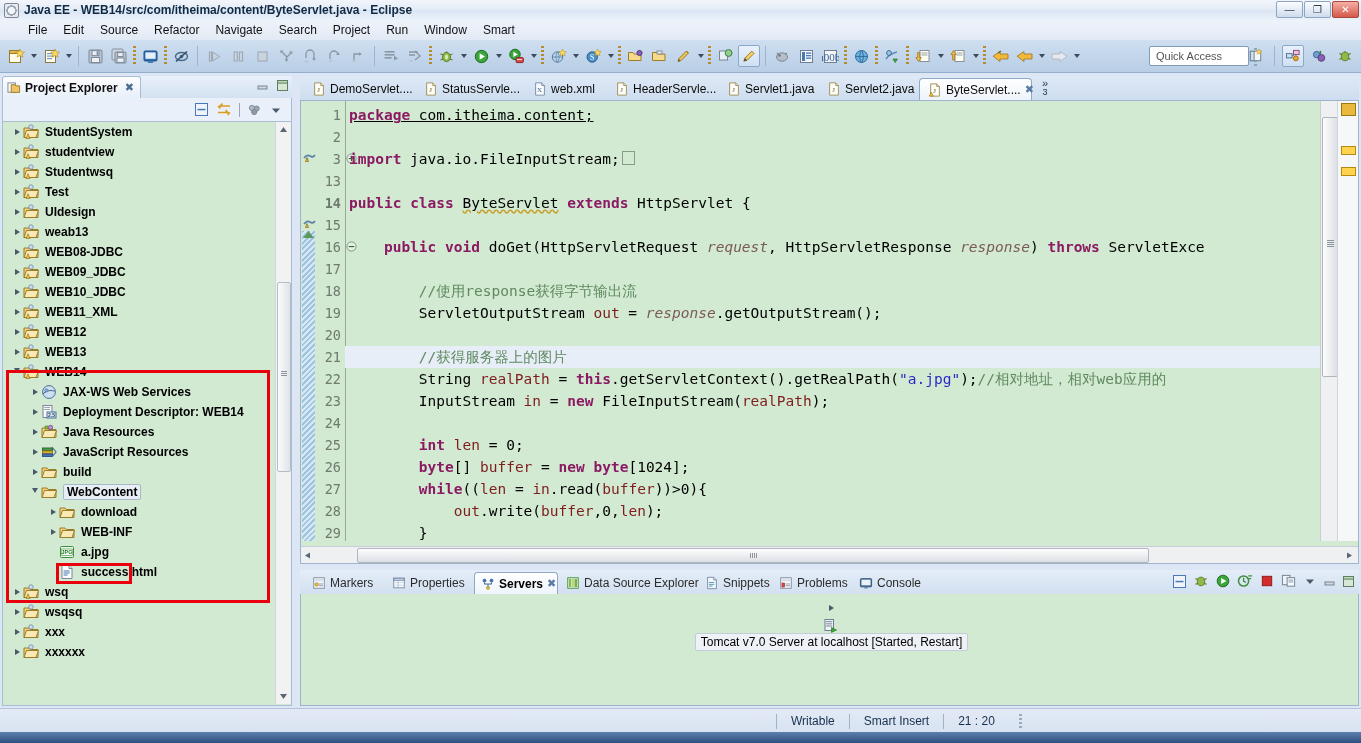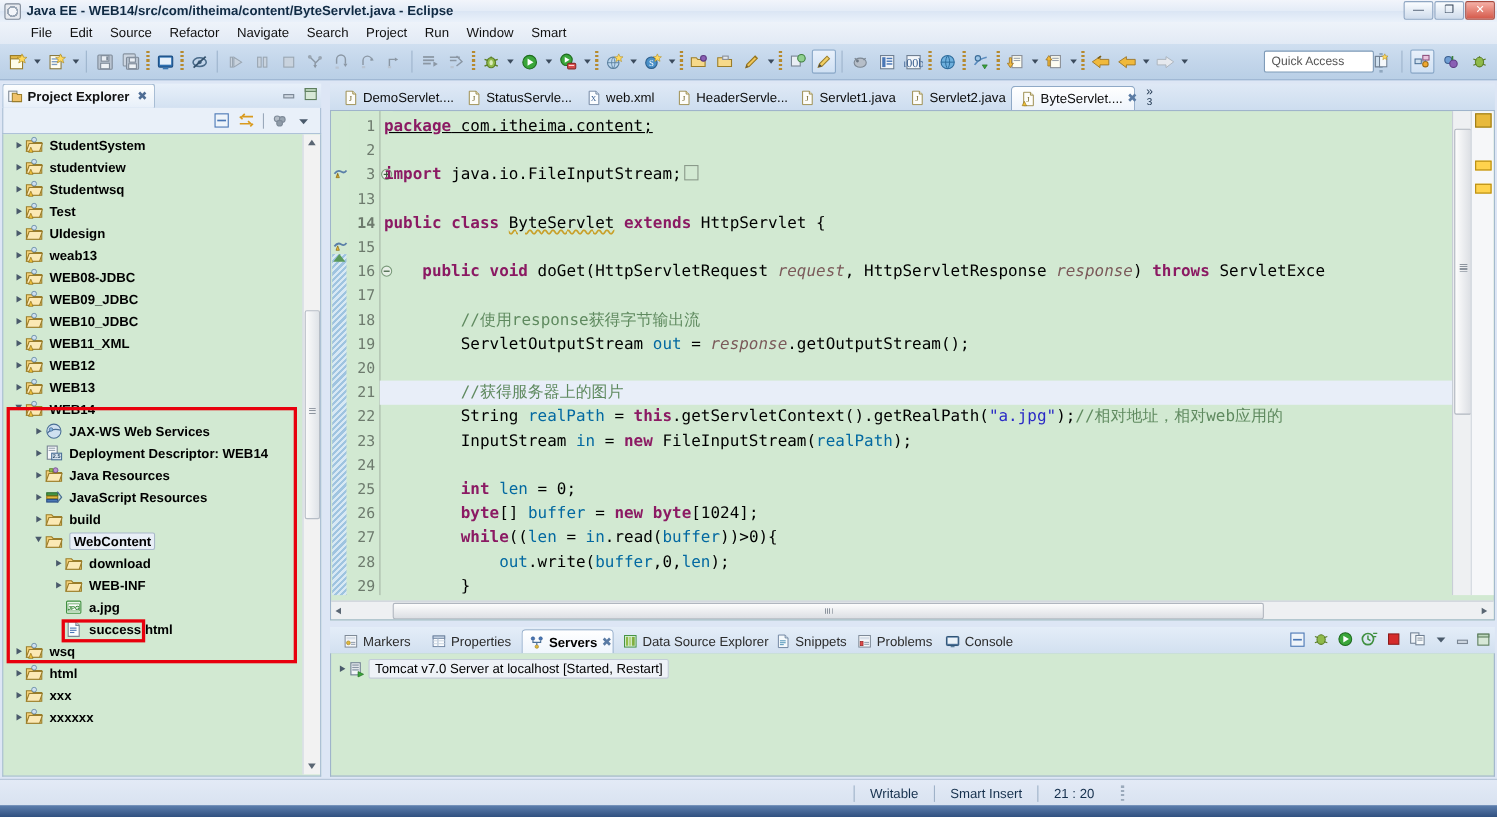--- a/index.html
+++ b/index.html
@@ -139,21 +139,21 @@
   .folds{position:absolute;left:45px;top:0;width:11px;height:440px;background:#d2e9d2;}
   .code{position:absolute;left:44px;top:0;right:38px;height:440px;overflow:hidden;
     font-family:"DejaVu Sans Mono","Liberation Mono",monospace;font-size:14.5px;}
   .ln{position:absolute;right:4px;font-family:"DejaVu Sans Mono","Liberation Mono",monospace;
     font-size:13.5px;color:#6d7a6d;}
   .cl{position:absolute;left:4px;white-space:pre;height:22px;line-height:22px;}
   .hl-line{position:absolute;left:0;right:0;height:22px;background:#e8eef8;}
   .kw{color:#8b1a63;font-weight:bold;}
   .cmt{color:#5f8a5f;}
   .str{color:#2a2ac6;}
-  .fld{color:#0369a1;}
+  .fld{color:#7f1d1d;}
   .par{color:#7b5a5a;font-style:italic;}
   .cls-u{text-decoration:underline;text-decoration-style:wavy;text-decoration-color:#c8a02a;}
   .evscroll{position:absolute;right:20px;top:0;width:17px;height:440px;background:#eef0f2;border-left:1px solid #c8ced6;}
   .evthumb{position:absolute;left:1px;top:16px;width:14px;height:258px;
     background:linear-gradient(to right,#fdfdfd,#dcdfe4);border:1px solid #b0b6bf;border-radius:2px;}
   .overview{position:absolute;right:0;top:0;width:20px;height:440px;background:#f6f7f9;border-left:1px solid #cfd5dd;}
   .ovmark{position:absolute;left:3px;width:13px;height:7px;border:1px solid #b58a10;background:#ffd34d;}
   .ehscroll{position:absolute;left:0;bottom:0;width:1057px;height:16px;background:#eef0f2;border-top:1px solid #c8ced6;}
   .ehthumb{position:absolute;left:56px;top:1px;width:790px;height:13px;
     background:linear-gradient(to bottom,#fdfdfd,#dcdfe4);border:1px solid #b0b6bf;border-radius:2px;}
@@ -162,21 +162,21 @@
   .bottom{position:absolute;left:300px;top:570px;width:1059px;height:136px;}
   .btabrow{position:relative;height:24px;background:linear-gradient(to bottom,#e4edf8,#d2e0f0);
     border-bottom:1px solid #aac0d6;}
   .btab{position:absolute;top:2px;height:22px;display:flex;align-items:center;gap:4px;
     padding:0 6px;font-size:12px;white-space:nowrap;color:#2b2b2b;box-sizing:border-box;}
   .btab.active{background:linear-gradient(to bottom,#ffffff,#eff5fc);border:1px solid #8fa9c6;border-bottom:none;
     border-top-left-radius:4px;border-top-right-radius:4px;color:#000;font-weight:600;}
   .bbtns{position:absolute;right:4px;top:3px;display:flex;align-items:center;gap:6px;}
   .bbody{position:absolute;left:0;top:24px;width:1059px;height:112px;background:#d2e9d2;
     border:1px solid #9fb4cb;border-top:none;box-sizing:border-box;}
-  .srow{height:20px;display:flex;align-items:center;font-size:12px;margin-top:4px;padding-left:4px;}
+  .srow{height:20px;display:flex;align-items:center;font-size:12px;margin-top:4px;padding-left:4px;flex-direction:column;}
   .srow .sel{background:#eef2f7;border:1px solid #c3ccd8;padding:1px 5px;border-radius:2px;}
 
   
   .status{position:absolute;left:0;top:708px;width:1361px;height:24px;
     background:linear-gradient(to bottom,#e3eaf6,#d8e2f0);border-top:1px solid #b4c4d8;
     display:flex;align-items:center;font-size:12px;color:#15304d;}
   .status .seg{padding:0 14px;border-left:1px solid #9fb2c8;height:15px;display:flex;align-items:center;}
   .status .grip{margin-left:10px;width:3px;height:14px;
     background:repeating-linear-gradient(to bottom,#9aa9bb 0 2px,transparent 2px 4px);}
   .botstrip{position:absolute;left:0;top:732px;width:1361px;height:11px;
@@ -924,21 +924,21 @@
             <span class="tarr" style="margin-left: 8px;">
               <i></i>
             </span>
             <span class="ticon">
               <svg class="ic" width="16" height="16" viewBox="0 0 16 16">
                 <path d="M1 13.5 V4 h5 l1.3 1.5 H15 v8 z" fill="#f3d079" stroke="#9a7d2a"></path>
                 <path d="M1 13.5 L3.5 6.5 H15.5 L13 13.5 z" fill="#fbe9b5" stroke="#9a7d2a"></path>
                 <circle cx="8" cy="3" r="2.2" fill="#cfe0f0" stroke="#5a7f9e" stroke-width=".7"></circle>
               </svg>
             </span>
-            <span class="tlabel">html</span>
+            <span class="tlabel">wsqsq</span>
           </div>
           <div class="trow">
             <span class="tarr" style="margin-left: 8px;">
               <i></i>
             </span>
             <span class="ticon">
               <svg class="ic" width="16" height="16" viewBox="0 0 16 16">
                 <path d="M1 13.5 V4 h5 l1.3 1.5 H15 v8 z" fill="#f3d079" stroke="#9a7d2a"></path>
                 <path d="M1 13.5 L3.5 6.5 H15.5 L13 13.5 z" fill="#fbe9b5" stroke="#9a7d2a"></path>
                 <circle cx="8" cy="3" r="2.2" fill="#cfe0f0" stroke="#5a7f9e" stroke-width=".7"></circle>

